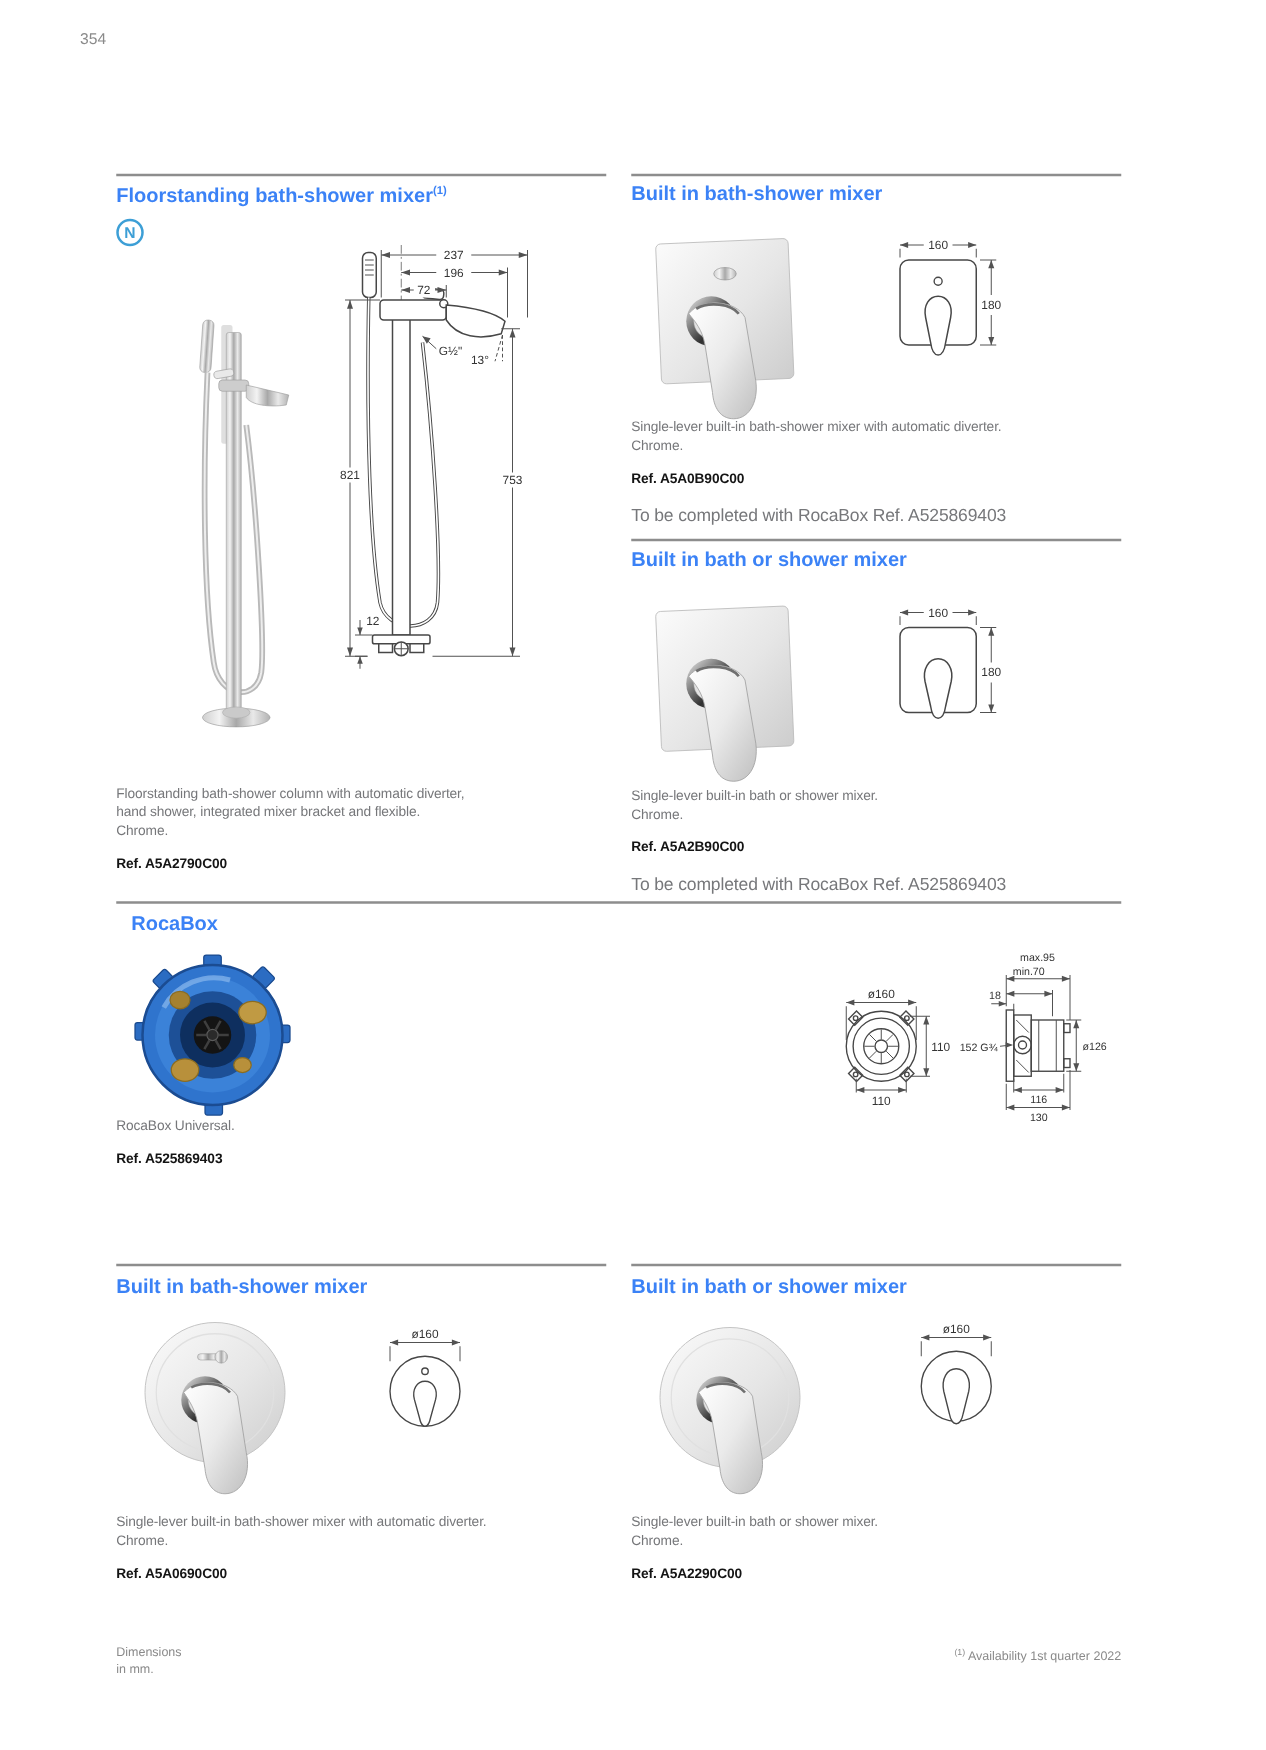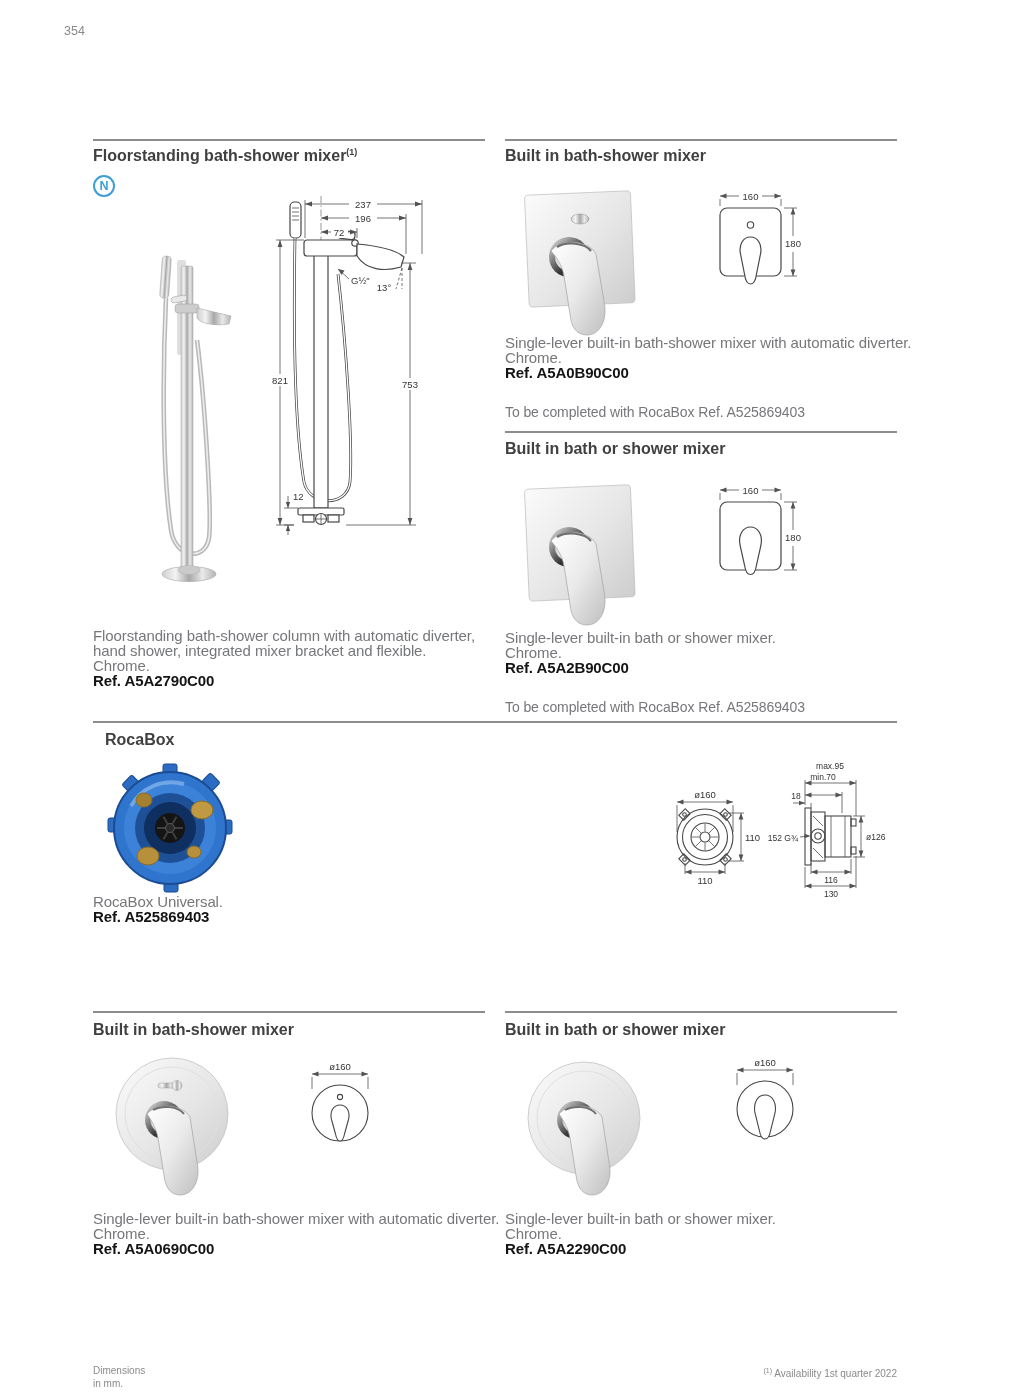--- a/index.html
+++ b/index.html
@@ -4,31 +4,31 @@
 <style>
   * { margin:0; padding:0; box-sizing:border-box; }
   html,body { background:#ffffff; }
   .page {
     position:relative; width:1013px; height:1400px; background:#fff;
     font-family:"Liberation Sans","DejaVu Sans",sans-serif; color:#1c1c1c; overflow:hidden;
   }
   .abs { position:absolute; }
   .rule { position:absolute; height:1.5px; background:#8d8d8d; }
   .rule.full { height:2px; background:#8d8d8d; }
-  .h2 { position:absolute; font-size:16px; font-weight:bold; color:#404040; letter-spacing:0; white-space:nowrap;text-align:right; }
+  .h2 { position:absolute; font-size:16px; font-weight:bold; color:#3b82f6; letter-spacing:0; white-space:nowrap;text-align:right; }
   .h2 sup { font-size:9px; font-weight:bold; }
-  .desc { position:absolute; font-size:15px; line-height:15px; color:#76777a; letter-spacing:-0.1px; }
-  .desc .ref { font-weight:bold; color:#141414; }
+  .desc { position:absolute; font-size:11px; line-height:15px; color:#76777a; letter-spacing:-0.1px; }
+  .desc .ref { font-weight:bold; color:#141414;margin-top:11px; }
   .note { position:absolute; font-size:14px; color:#76777a; letter-spacing:-0.1px; }
   .badge {
     position:absolute; width:22px; height:22px; border:2.5px solid #3d9fd6; border-radius:50%;
     color:#3d9fd6; font-weight:bold; font-size:12.5px; display:flex; align-items:center; justify-content:center;
   }
   .pageno { position:absolute; font-size:12.5px; color:#8a8a8a;text-align:center; }
-  .footer { position:absolute; font-size:10px; color:#8a8a8a; line-height:13px;margin-top:48px; }
+  .footer { position:absolute; font-size:10px; color:#8a8a8a; line-height:13px; }
   .footer sup { font-size:7px; }
   svg text { font-family:"Liberation Sans","DejaVu Sans",sans-serif; fill:#343434; }
   .t9 { font-size:9.5px; }
   .t8 { font-size:8.5px; }
   .ol  { fill:#ffffff; stroke:#474747; stroke-width:1.2; }
   .ol2 { fill:none; stroke:#474747; stroke-width:1.1; }
   .dl  { stroke:#525252; stroke-width:0.8; fill:none; }
   .ar  { fill:#525252; stroke:none; }
   .wb  { fill:#ffffff; stroke:none; }
 </style>

